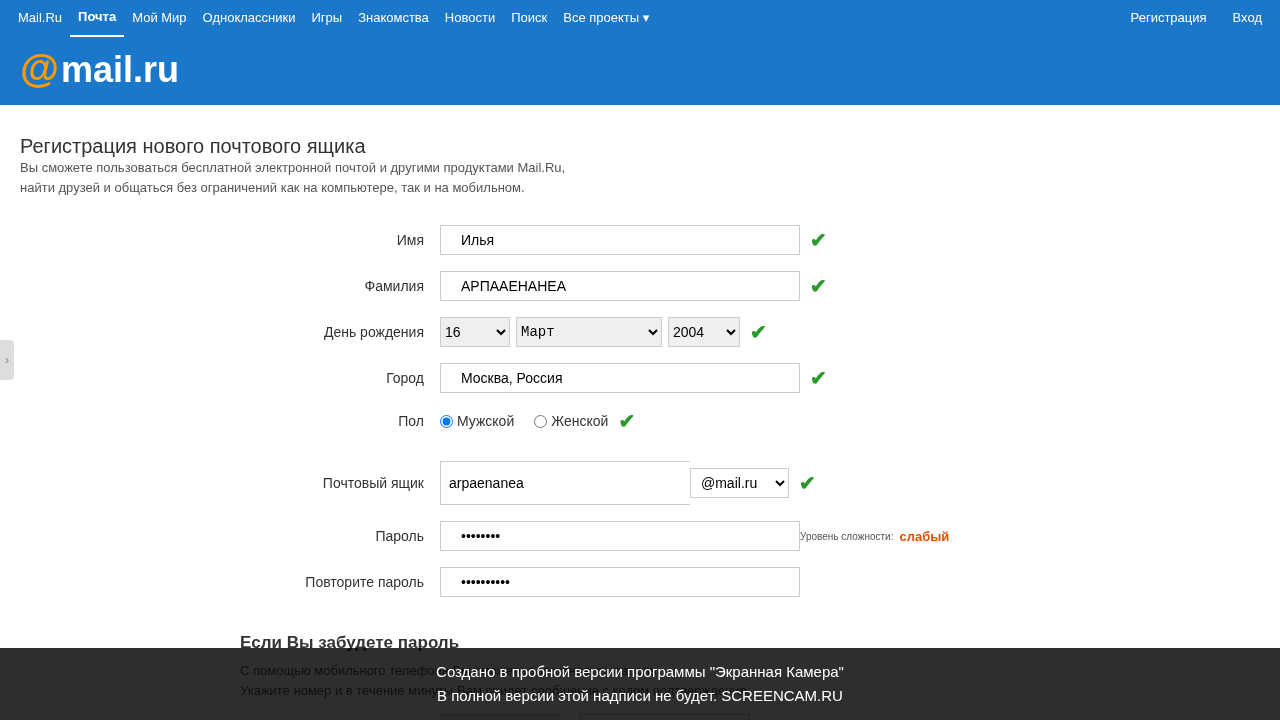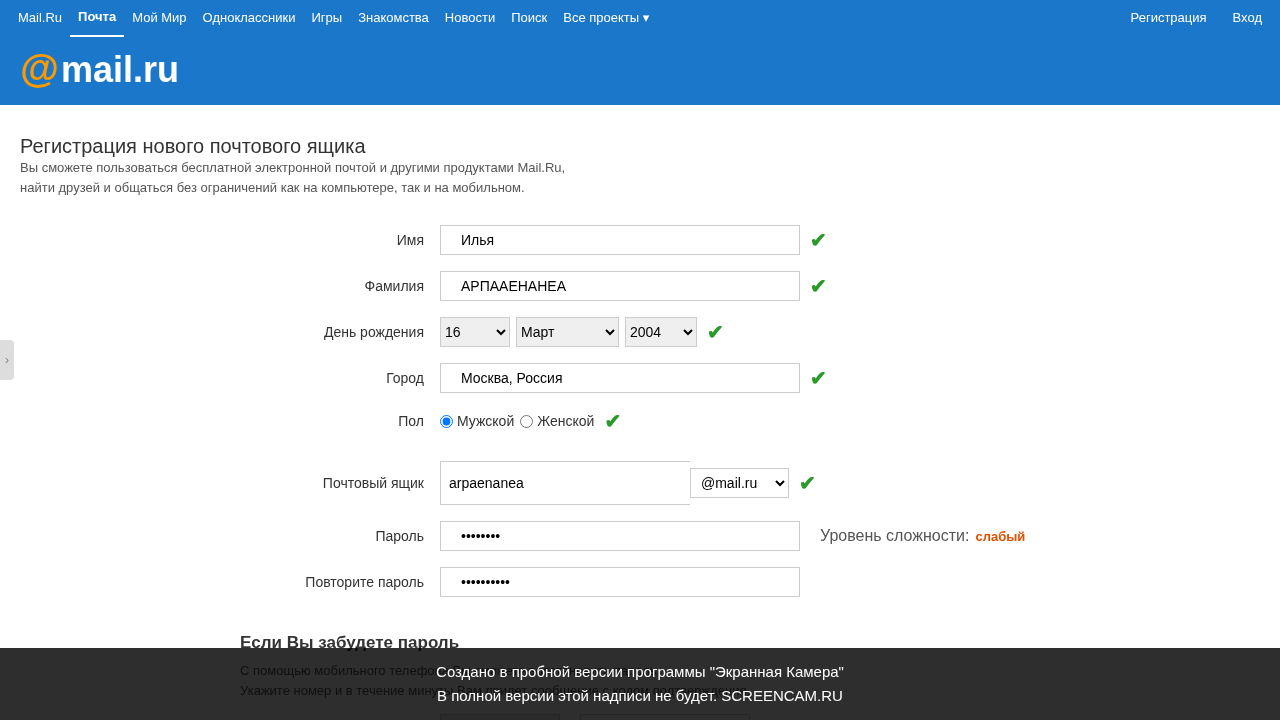--- a/index.html
+++ b/index.html
@@ -130,40 +130,40 @@
 
     .select-day {
       width: 70px;
       height: 30px;
       border: 1px solid #ccc;
       font-size: 14px;
       font-family: Arial, sans-serif;
     }
 
     .select-month {
-      width: 103px;
-      height: 30px;
-      border: 1px solid #ccc;
-      font-size: 14px;
-      font-family: Liberation Sans, sans-serif;
+      width: 146px;
+      height: 30px;
+      border: 1px solid #ccc;
+      font-size: 14px;
+      font-family: Liberation Mono, monospace;
     }
 
     .select-year {
       width: 72px;
       height: 30px;
       border: 1px solid #ccc;
       font-size: 14px;
       font-family: Arial, sans-serif;
     }
 
     
     .gender-group {
       display: flex;
       align-items: flex-start;
-      gap: 6px;
+      gap: 20px;
     }
 
     .gender-label {
       display: flex;
       align-items: center;
       gap: 4px;
       cursor: pointer;
       font-size: 14px;
     }
 
@@ -194,23 +194,22 @@
       padding: 0 6px;
     }
 
     
     .password-row .form-field {
       flex-direction: row;
       align-items: center;
     }
 
     .complexity-label {
-      margin-left: 20px;
       color: #555;
-      font-size: 16px;
+      font-size: 10px;
       white-space: nowrap;
     }
 
     .complexity-value {
       color: #e05000;
       font-size: 13px;
       font-weight: bold;
       margin-left: 6px;
     }
 

